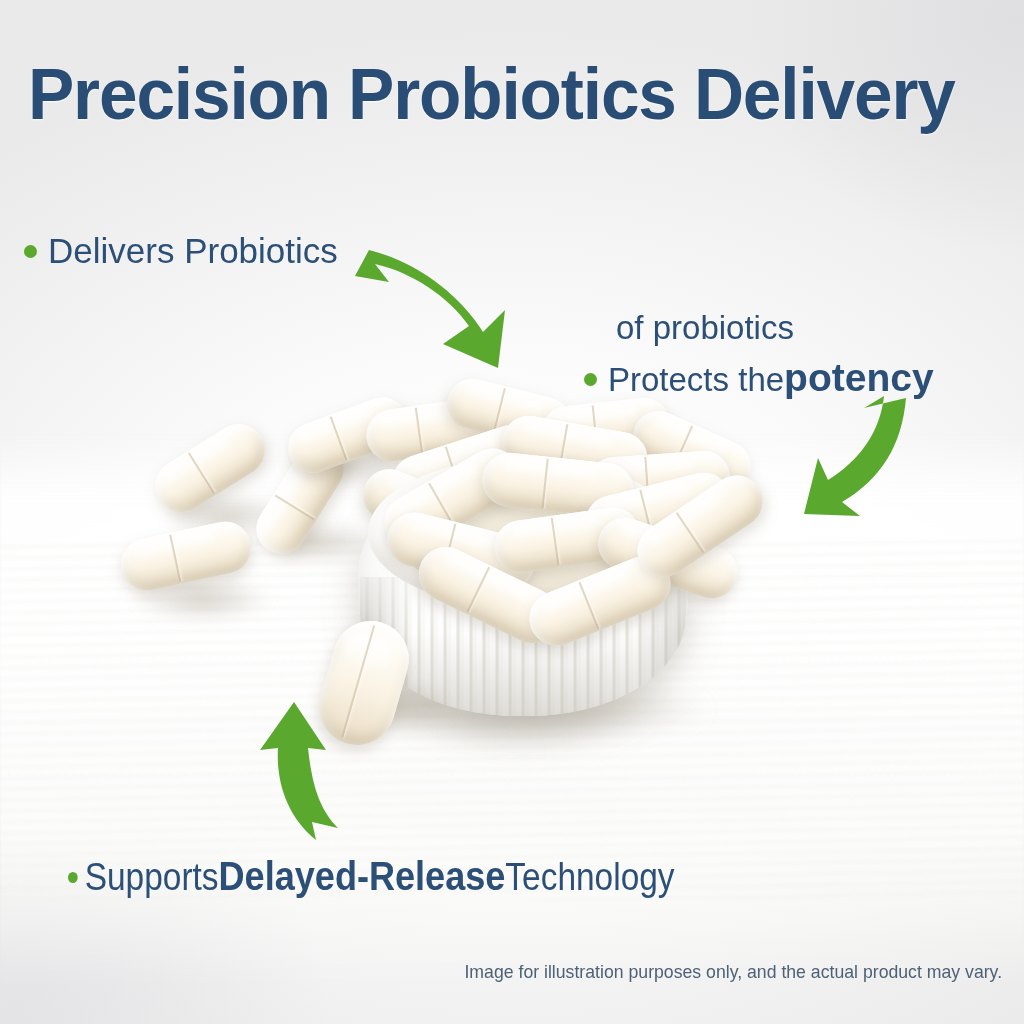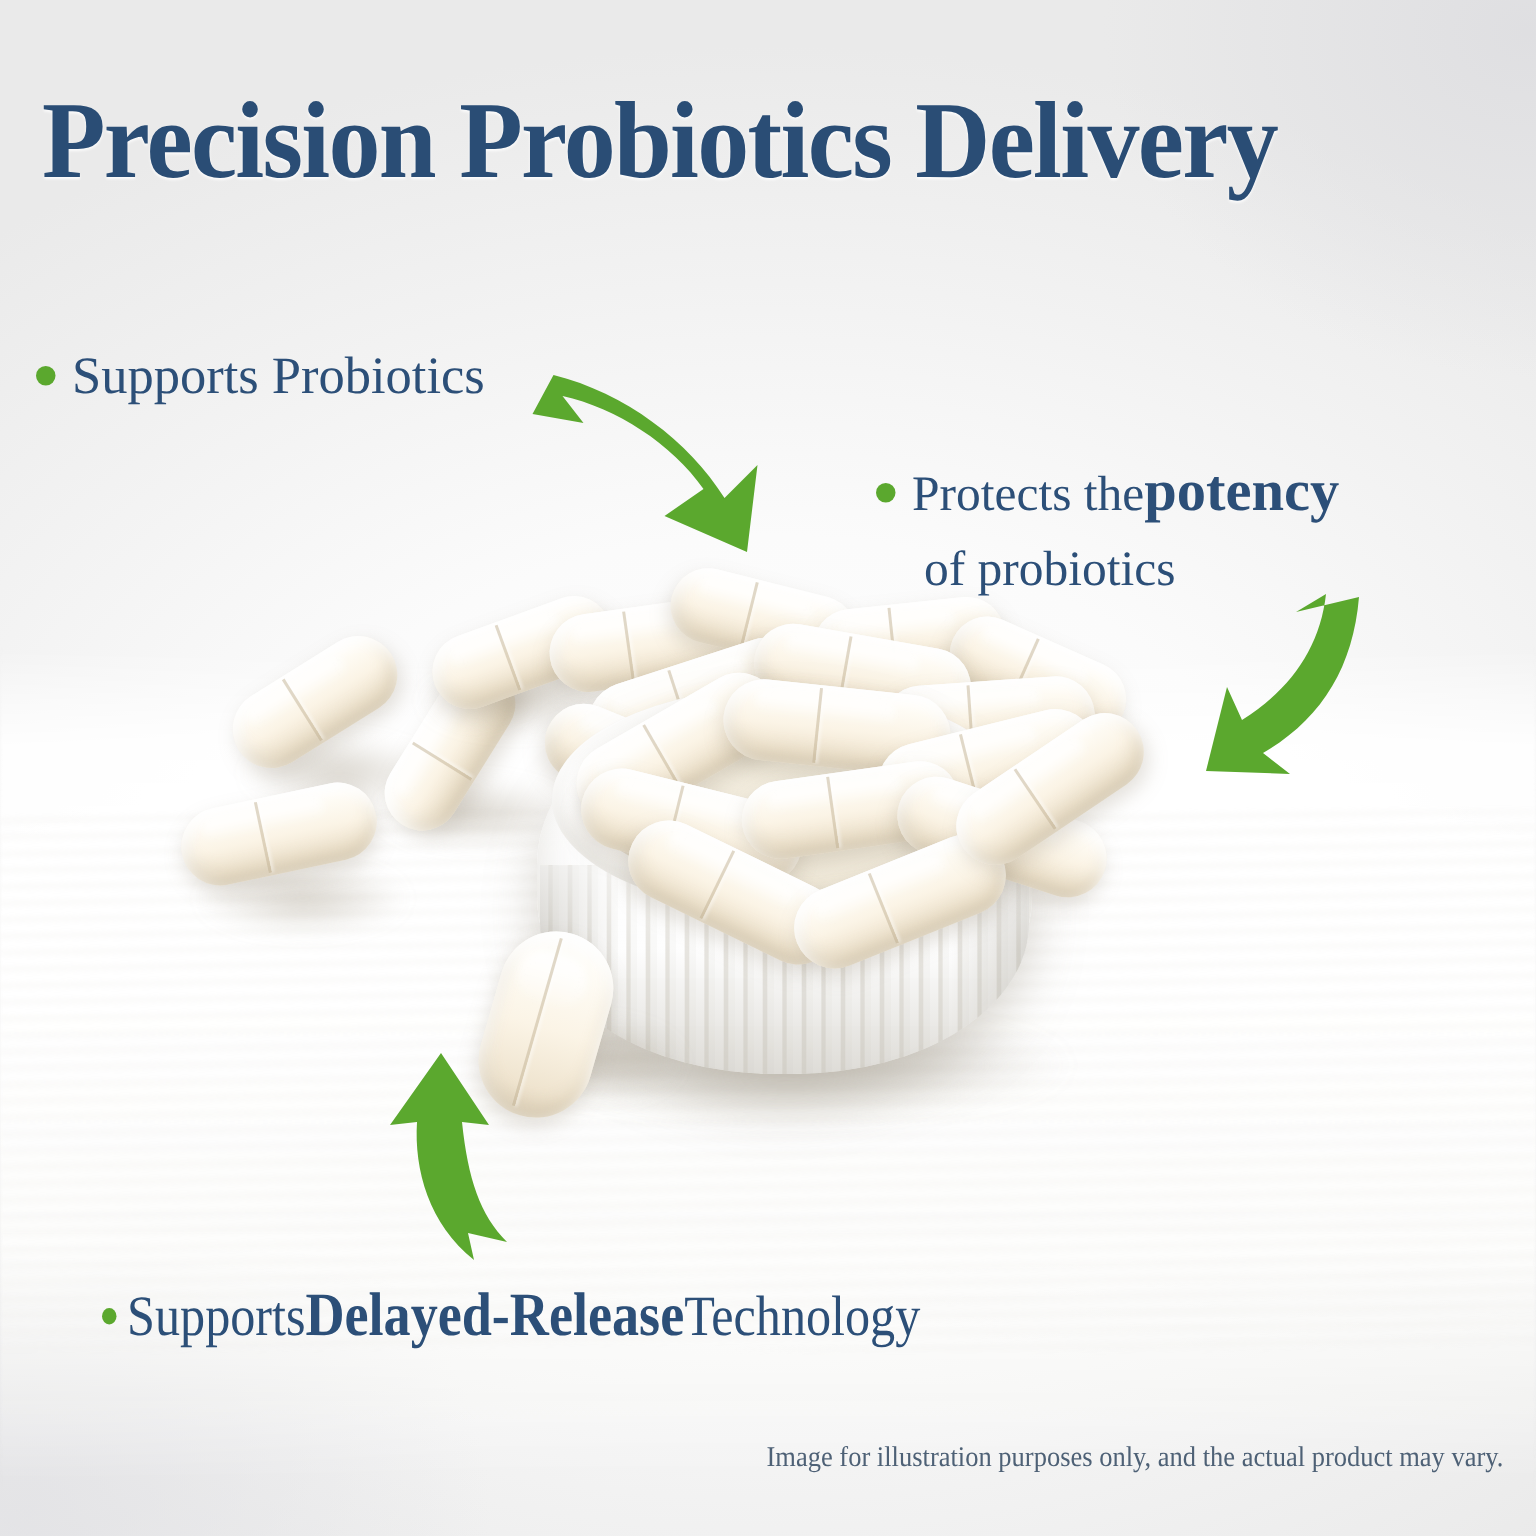--- a/index.html
+++ b/index.html
@@ -5,21 +5,21 @@
   html, body {
     margin: 0;
     padding: 0;
     background: #ffffff;
   }
   #infographic {
     position: relative;
     width: 1024px;
     height: 1024px;
     overflow: hidden;
-    font-family: Liberation Serif, serif;
+    font-family: Liberation Sans, sans-serif;
     background: #bef264;
     user-select: none;
   }
 
   
   .backdrop {
     position: absolute;
     inset: 0;
     background:
       radial-gradient(ellipse 80% 55% at 50% 58%, #ffffff 0%, #fbfbfb 42%, #f2f2f2 72%, #eaeaea 100%),
@@ -332,32 +332,32 @@
 
     <div class="cap-shadow" style="left:246px; top:300px; width:120px; height:54px;"></div>
     <div class="cap" style="left:236px; top:240px; width:76px; height:126px; transform:rotate(16deg);"></div>
   </div>
 
   <div class="title">Precision Probiotics Delivery</div>
 
   <div class="bullet-block" id="bullet-intestines">
     <div class="bullet-line">
       <span class="dot"></span>
-      <span class="b-light">Supports Probiotics</span>
+      <span class="b-light">Delivers Probiotics</span>
     </div>
   </div>
 
   <div class="bullet-block" id="bullet-potency">
+    <div class="bullet-line indent">
+      <span class="b-light">of probiotics</span>
+    </div>
     <div class="bullet-line">
       <span class="dot"></span>
       <span class="b-light">Protects the </span>
       <span class="b-bold">potency</span>
-    </div>
-    <div class="bullet-line indent">
-      <span class="b-light">of probiotics</span>
     </div>
   </div>
 
   <div class="bullet-block" id="bullet-delayed">
     <div class="bullet-line">
       <span class="dot"></span>
       <span class="b-light">Supports </span>
       <span class="b-bold">Delayed-Release</span>
       <span class="b-light"> Technology</span>
     </div>

